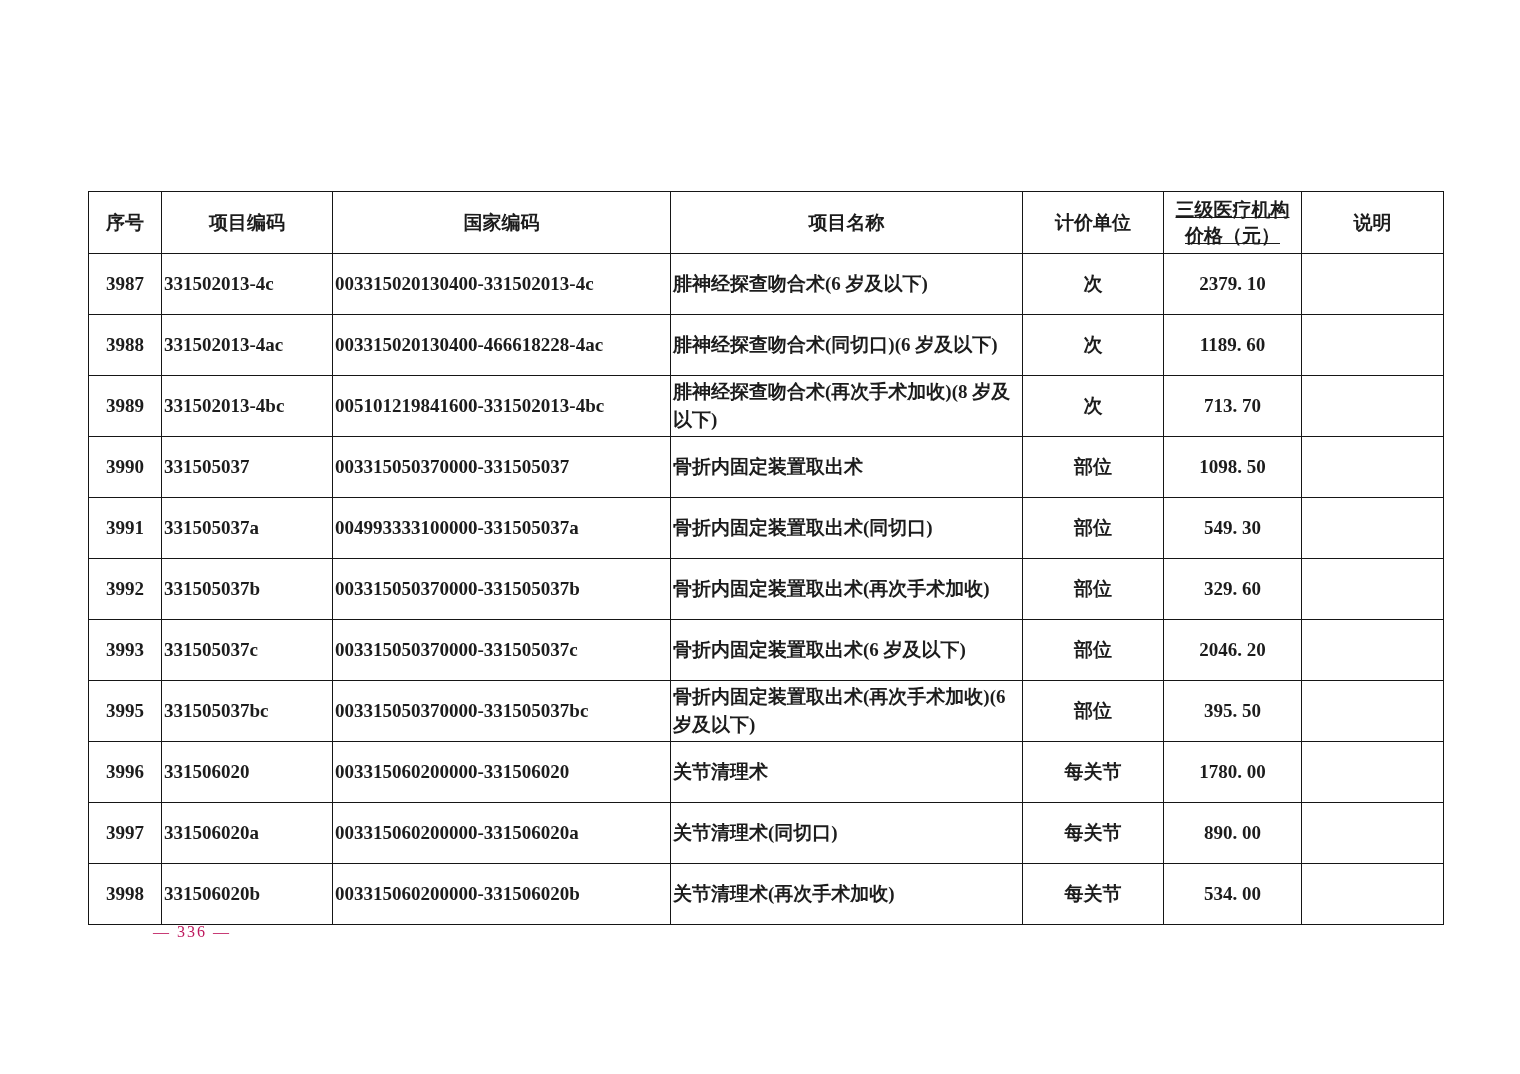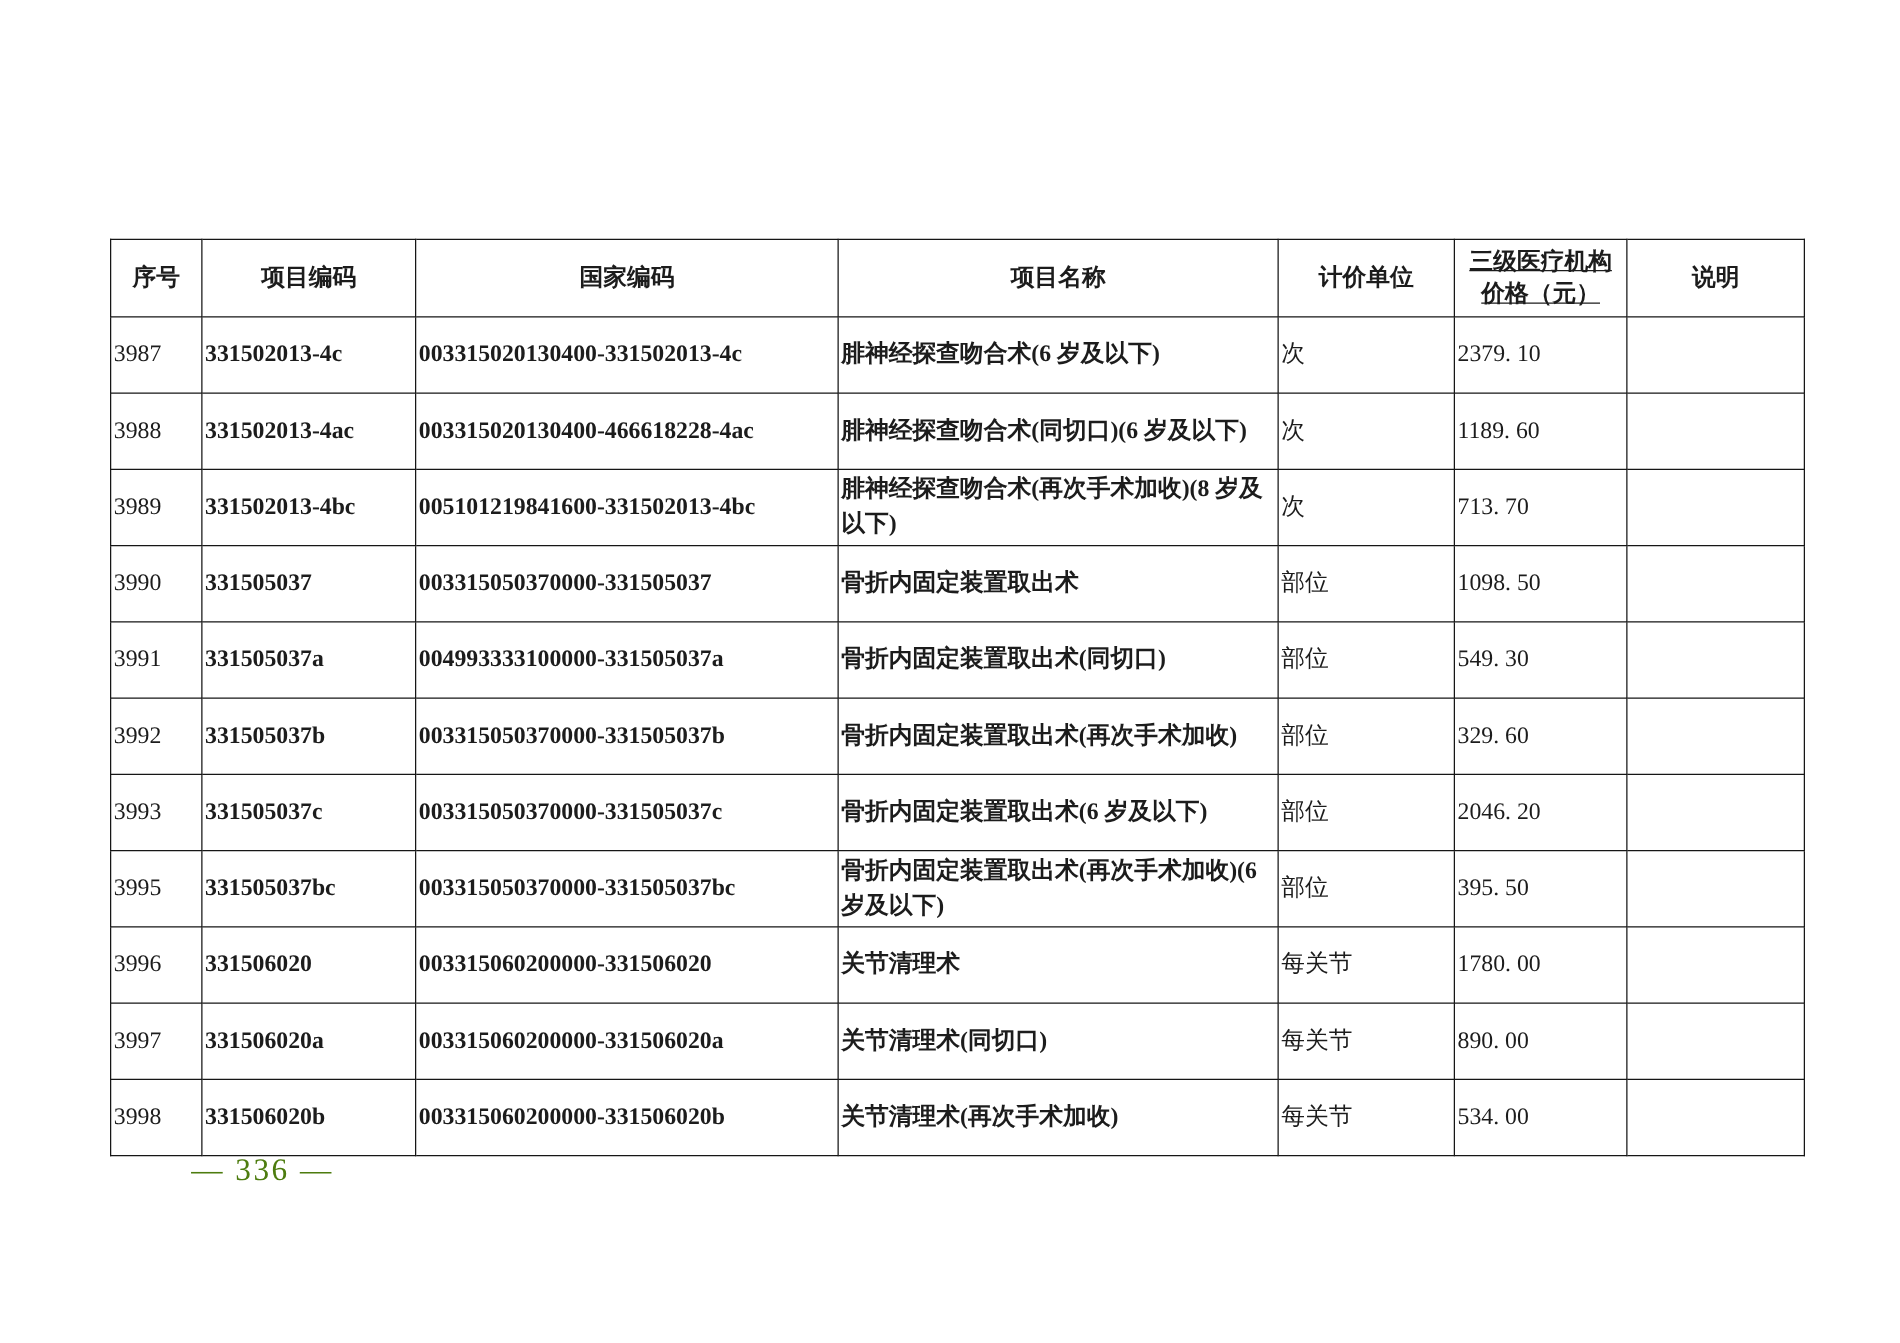--- a/index.html
+++ b/index.html
@@ -43,36 +43,36 @@
   .price-table th.price-h {
     white-space: pre-line;
     text-decoration: underline;
   }
   .price-table td {
     font-size: 19px;
     height: 56px;
     padding: 2px 2px;
     line-height: 1.45;
   }
-  td.cell-center { text-align: left; }
+  td.cell-center { text-align: center; font-weight: bold; }
   td.cell-left   { text-align: left; font-weight: bold; }
   .col-seq   { width: 73px; }
   .col-code  { width: 171px; }
   .col-ncode { width: 338px; }
   .col-name  { width: 352px; }
   .col-unit  { width: 141px; }
   .col-price { width: 138px; }
   .col-note  { width: 142px; }
   .page-number {
     position: absolute;
     left: 153px;
     top: 923px;
-    font-size: 25px;
+    font-size: 16px;
     letter-spacing: 2px;
-    color: #4d7c0f;
+    color: #be185d;
     white-space: nowrap;
   }
 </style>
 </head>
 <body>
 
 <div class="page">
 
   <table class="price-table">
     <colgroup>

